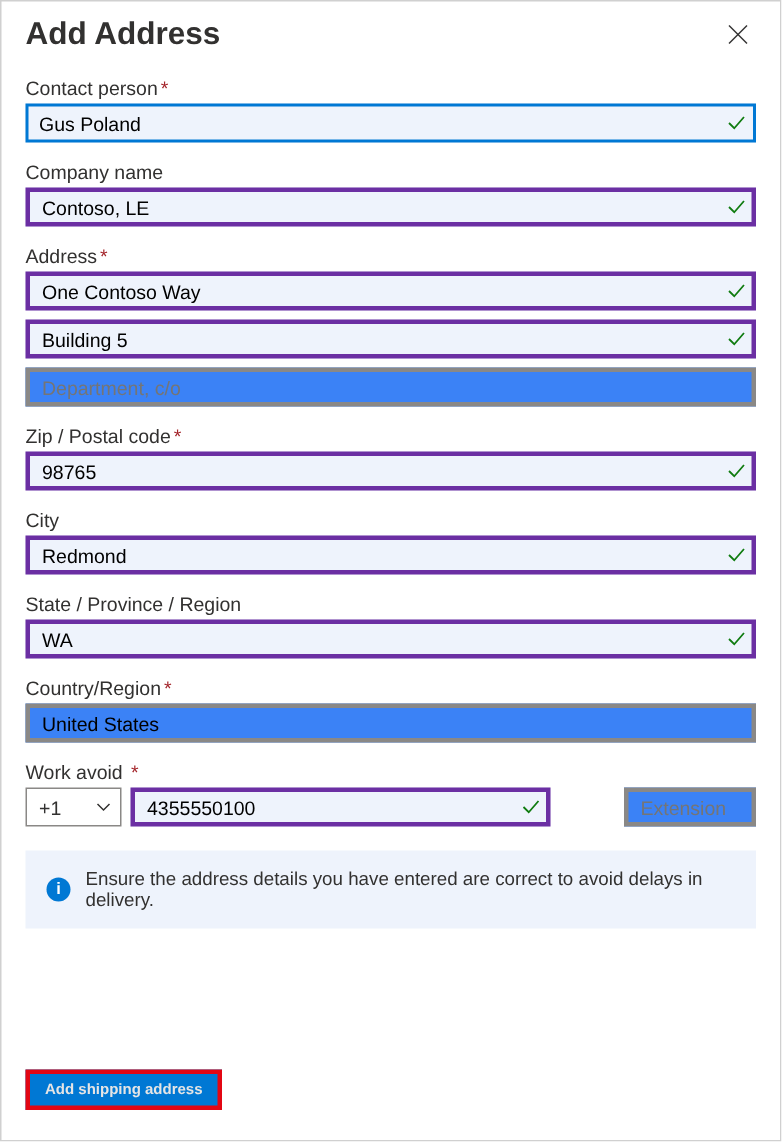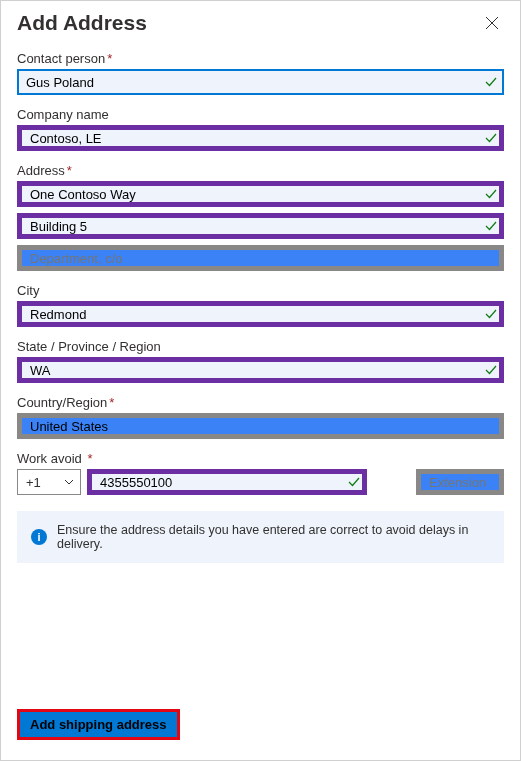--- a/index.html
+++ b/index.html
@@ -7,36 +7,36 @@
   .panel { width: 521px; height: 761px; border: 1px solid #d0d0d0; display: flex; flex-direction: column; }
   .header { display: flex; align-items: center; justify-content: space-between; padding: 8px 14px 4px 16px; }
   .header h1 { font-size: 21px; font-weight: 600; }
   .close-btn { background: none; border: none; width: 28px; height: 28px; display: flex; align-items: center; justify-content: center; cursor: pointer; }
   .close-btn svg { stroke: #323130; stroke-width: 1; }
   .body { padding: 10px 16px 0 16px; flex: 1; overflow: auto; }
   .field { margin-bottom: 12px; }
   .label { font-size: 13px; color: #323130; display: block; margin-bottom: 3px; }
   .req { color: #a4262c; margin-left: 2px; }
   .input-wrap { position: relative; display: flex; align-items: center; }
-  .input { width: 100%; height: 26px; padding: 2px 26px 2px 8px; font-size: 13px; border: 5px solid #a16207; background: #fff; outline: none; font-family: inherit; }
+  .input { width: 100%; height: 26px; padding: 2px 26px 2px 8px; font-size: 13px; border: 3px solid #a16207; background: #fff; outline: none; font-family: inherit; }
   .input.purple-valid { border-color: #6b2fa3; background: #eef3fc; }
   .input.blue-focus { border: 2px solid #0078d4; background: #eef3fc; padding-left: 7px; padding-right:41px;}
   .input.plain { border-color: #8a8886; background: #3b82f6; }
   .check { position: absolute; right: 6px; top: 50%; transform: translateY(-50%); pointer-events: none; }
   .check svg { display: block; }
   .stack2 { margin-top: 6px; }
   .phone-row { display: flex; gap: 6px; }
   .cc-select { width: 64px; height: 26px; border: 1px solid #8a8886; background: #fff; display: flex; align-items: center; justify-content: space-between; padding: 0 6px 0 8px; cursor: pointer; font-size:13px;}
   .cc-select .chev svg { display:block; }
   .phone-input-wrap { flex: 1; position: relative; }
   .ext-input { width: 88px; }
   .info-box { margin-top: 16px; background: #eef3fc; border-left: 0; padding: 12px 14px; display: flex; align-items: center; gap: 10px; font-size: 12.5px; color: #323130; }
   .info-ic { width: 16px; height: 16px; border-radius: 50%; background: #0078d4; color: #fff; display: inline-flex; align-items: center; justify-content: center; font-size: 11px; font-weight: bold; flex-shrink:0;}
   .footer { padding: 12px 16px 20px 16px; }
-  .submit-btn { background: #0078d4; color: #000000; border: 3px solid #e30613; padding: 5px 10px; font-size: 13px; font-weight: 600; cursor: pointer; font-family: inherit; text-align: right;}
+  .submit-btn { background: #0078d4; color: #e5e5e5; border: 3px solid #e30613; padding: 5px 10px; font-size: 10px; font-weight: 600; cursor: pointer; font-family: inherit; text-align: right;}
 </style>
 </head>
 <body>
 
 <div class="panel">
   <div class="header">
     <h1>Add Address</h1>
     <button class="close-btn">
       <svg width="14" height="14" viewBox="0 0 14 14">
           <line x1="1" y1="1" x2="13" y2="13"></line>
@@ -87,20 +87,31 @@
             <svg width="14" height="14" viewBox="0 0 14 14">
               <polyline points="2,7 5.5,10.5 12,3" fill="none" stroke="#107c10" stroke-width="1.2"></polyline>
             </svg>
           </span>
       </div>
       <div class="input-wrap stack2">
         <input class="input plain" placeholder="Department, c/o" style="">
       </div>
     </div>
 
+    <div class="field">
+      <label class="label"><span>Zip / Postal code</span><span class="req">*</span></label>
+      <div class="input-wrap">
+        <input class="input purple-valid" value="98765" style="">
+        <span class="check">
+            <svg width="14" height="14" viewBox="0 0 14 14">
+              <polyline points="2,7 5.5,10.5 12,3" fill="none" stroke="#107c10" stroke-width="1.2"></polyline>
+            </svg>
+          </span>
+      </div>
+    </div>
 
     <div class="field">
       <label class="label">City</label>
       <div class="input-wrap">
         <input class="input purple-valid" value="Redmond" style="">
         <span class="check">
             <svg width="14" height="14" viewBox="0 0 14 14">
               <polyline points="2,7 5.5,10.5 12,3" fill="none" stroke="#107c10" stroke-width="1.2"></polyline>
             </svg>
           </span>

